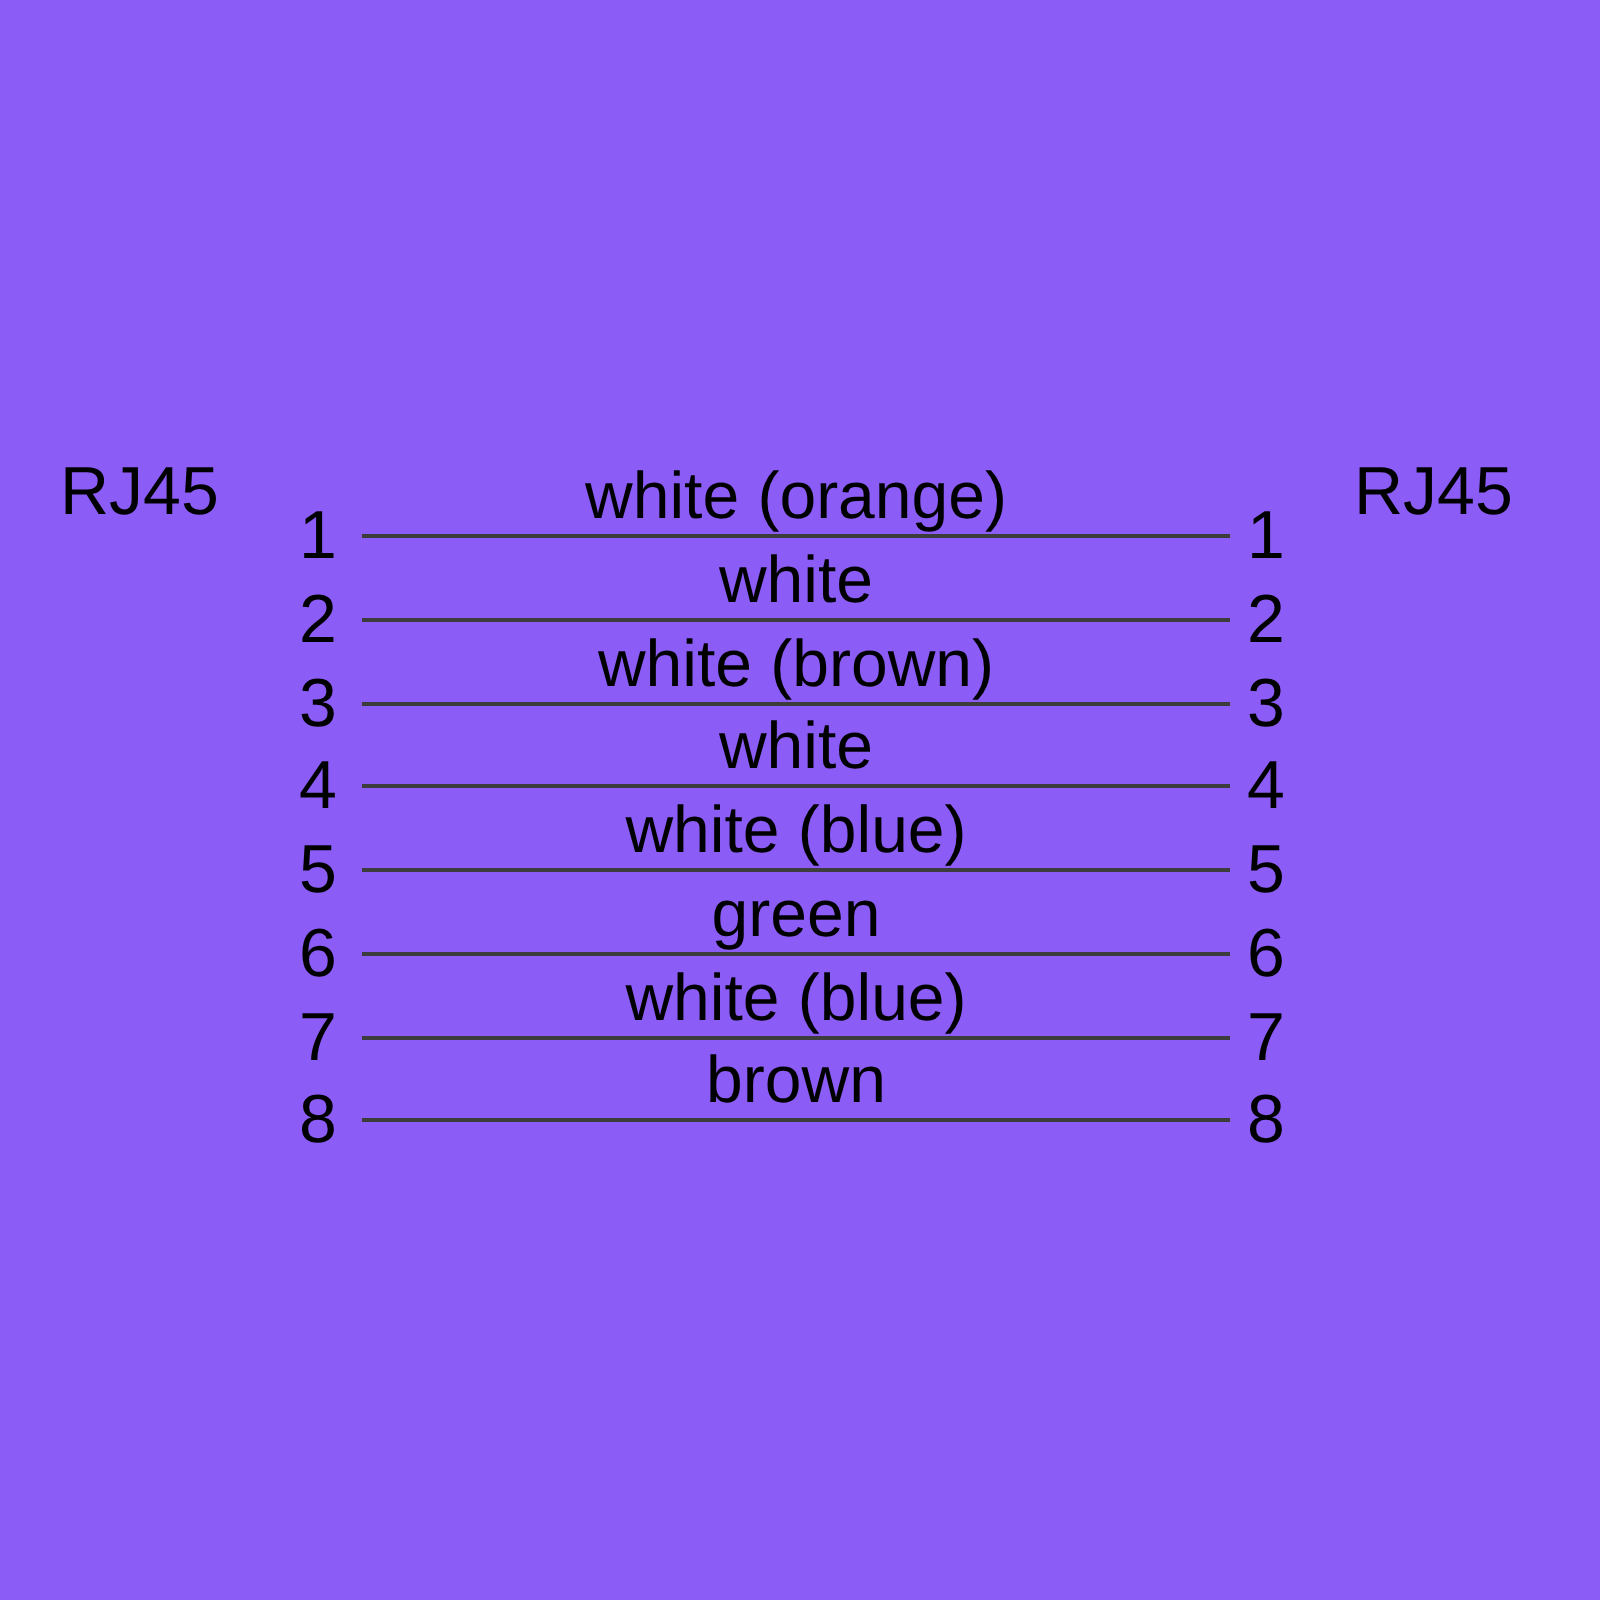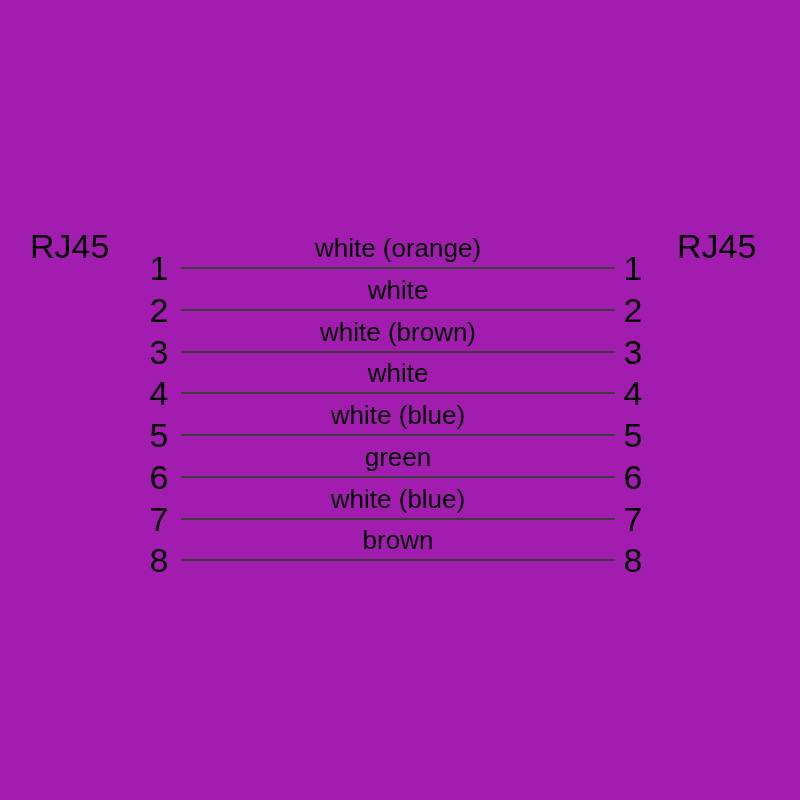--- a/index.html
+++ b/index.html
@@ -4,21 +4,21 @@
 <style>
   html, body {
     margin: 0;
     padding: 0;
     background: #ffffff;
   }
   #stage {
     position: relative;
     width: 800px;
     height: 800px;
-    background: #a21caf;
+    background: #8b5cf6;
     overflow: hidden;
     font-family: "Liberation Sans", sans-serif;
     color: #000000;
   }
   .connector-label {
     position: absolute;
     top: 229px;
     font-size: 34px;
     line-height: 34px;
     color: #000000;
@@ -51,21 +51,21 @@
     white-space: nowrap;
   }
   .pin.left  { left: 141px; }
   .pin.right { left: 615px; }
   .wire-label {
     position: absolute;
     left: 181px;
     width: 434px;
     bottom: 3px;
     text-align: center;
-    font-size: 26px;
+    font-size: 33px;
     line-height: 34px;
     white-space: nowrap;
   }
 </style>
 </head>
 <body>
 
 <div id="stage">
 
   <div class="connector-label left">RJ45</div>

